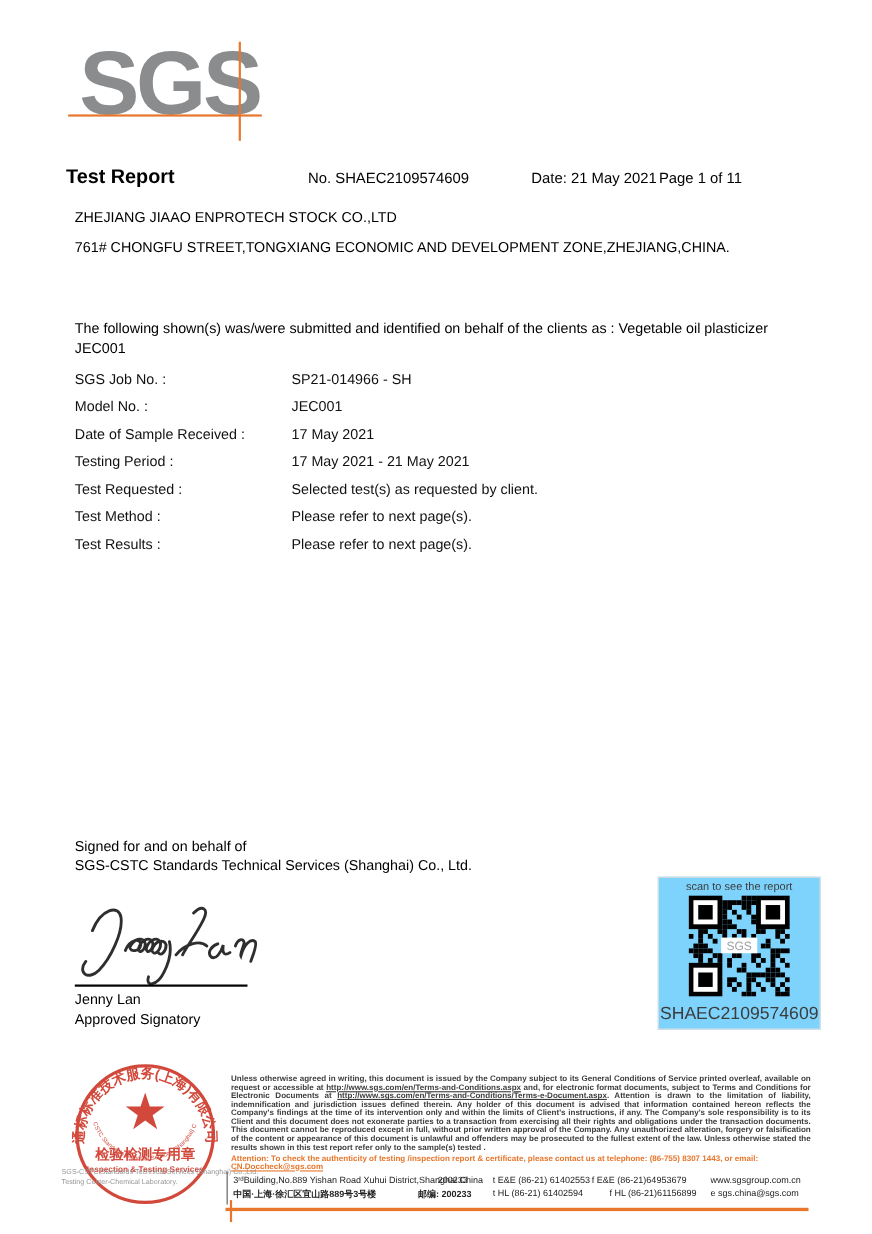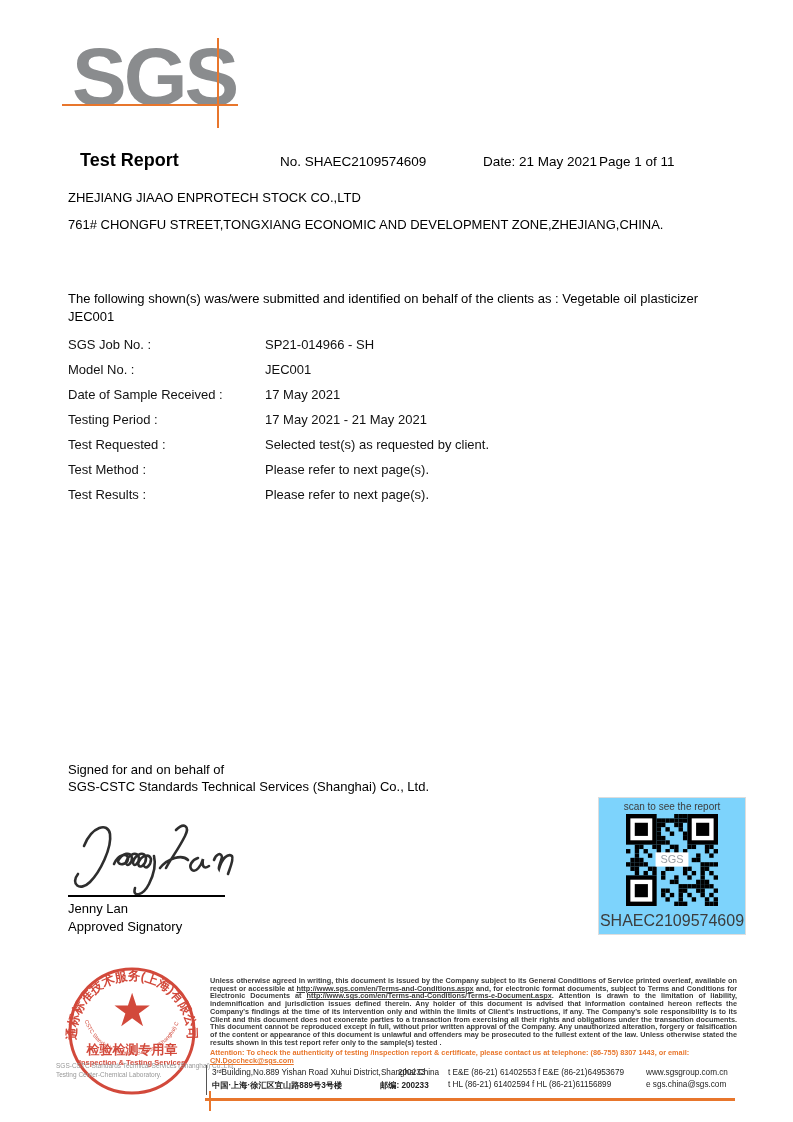--- a/index.html
+++ b/index.html
@@ -7,21 +7,21 @@
         font-family:"Liberation Sans",sans-serif;color:#111;}
   .abs{position:absolute;}
 
   
   .logo-text{left:72px;top:36px;font-size:82px;line-height:1;font-weight:bold;
              letter-spacing:-3px;color:#8a8c8e;}
   .logo-hline{left:62px;top:104px;width:176px;height:2px;background:#e8762c;}
   .logo-vline{left:217px;top:38px;width:2px;height:90px;background:#e8762c;}
 
   
-  .title{left:80px;top:150px;font-size:18px;font-weight:bold;color:#000;}
+  .title{left:60px;top:150px;font-size:18px;font-weight:bold;color:#000;}
   .hmeta{top:154px;font-size:13.5px;color:#000;}
 
   .body-text{font-size:13px;color:#000;}
 
   
   .fields{left:68px;top:332px;width:672px;}
   .frow{height:25px;line-height:25px;font-size:13px;}
   .flabel{display:inline-block;width:197px;vertical-align:top;}
   .fvalue{display:inline-block;vertical-align:top;}
 
@@ -276,21 +276,21 @@
     <span class="abs" style="left:0;top:0;">3ʳᵈBuilding,No.889 Yishan Road Xuhui District,Shanghai China</span>
     <span class="abs" style="left:186px;top:0;">200233</span>
     <span class="abs" style="left:236px;top:0;">t E&amp;E (86-21) 61402553</span>
     <span class="abs" style="left:326px;top:0;">f E&amp;E (86-21)64953679</span>
     <span class="abs" style="left:434px;top:0;">www.sgsgroup.com.cn</span>
   </div>
   <div class="abs addr-row" style="left:212px;top:1080px;">
     <span class="abs addr-cn" style="left:0;top:0;">中国·上海·徐汇区宜山路889号3号楼</span>
     <span class="abs addr-cn" style="left:168px;top:0;">邮编: 200233</span>
     <span class="abs" style="left:236px;top:0;">t HL (86-21) 61402594</span>
-    <span class="abs" style="left:320px;top:0;">f HL (86-21)61156899</span>
+    <span class="abs" style="left:342px;top:0;">f HL (86-21)61156899</span>
     <span class="abs" style="left:434px;top:0;">e sgs.china@sgs.com</span>
   </div>
 
   <div class="abs foot-rule"></div>
   <div class="abs foot-tick"></div>
   <div class="abs member">Member of the SGS Group (SGS SA)</div>
 
 </div>
 
 </body></html>

